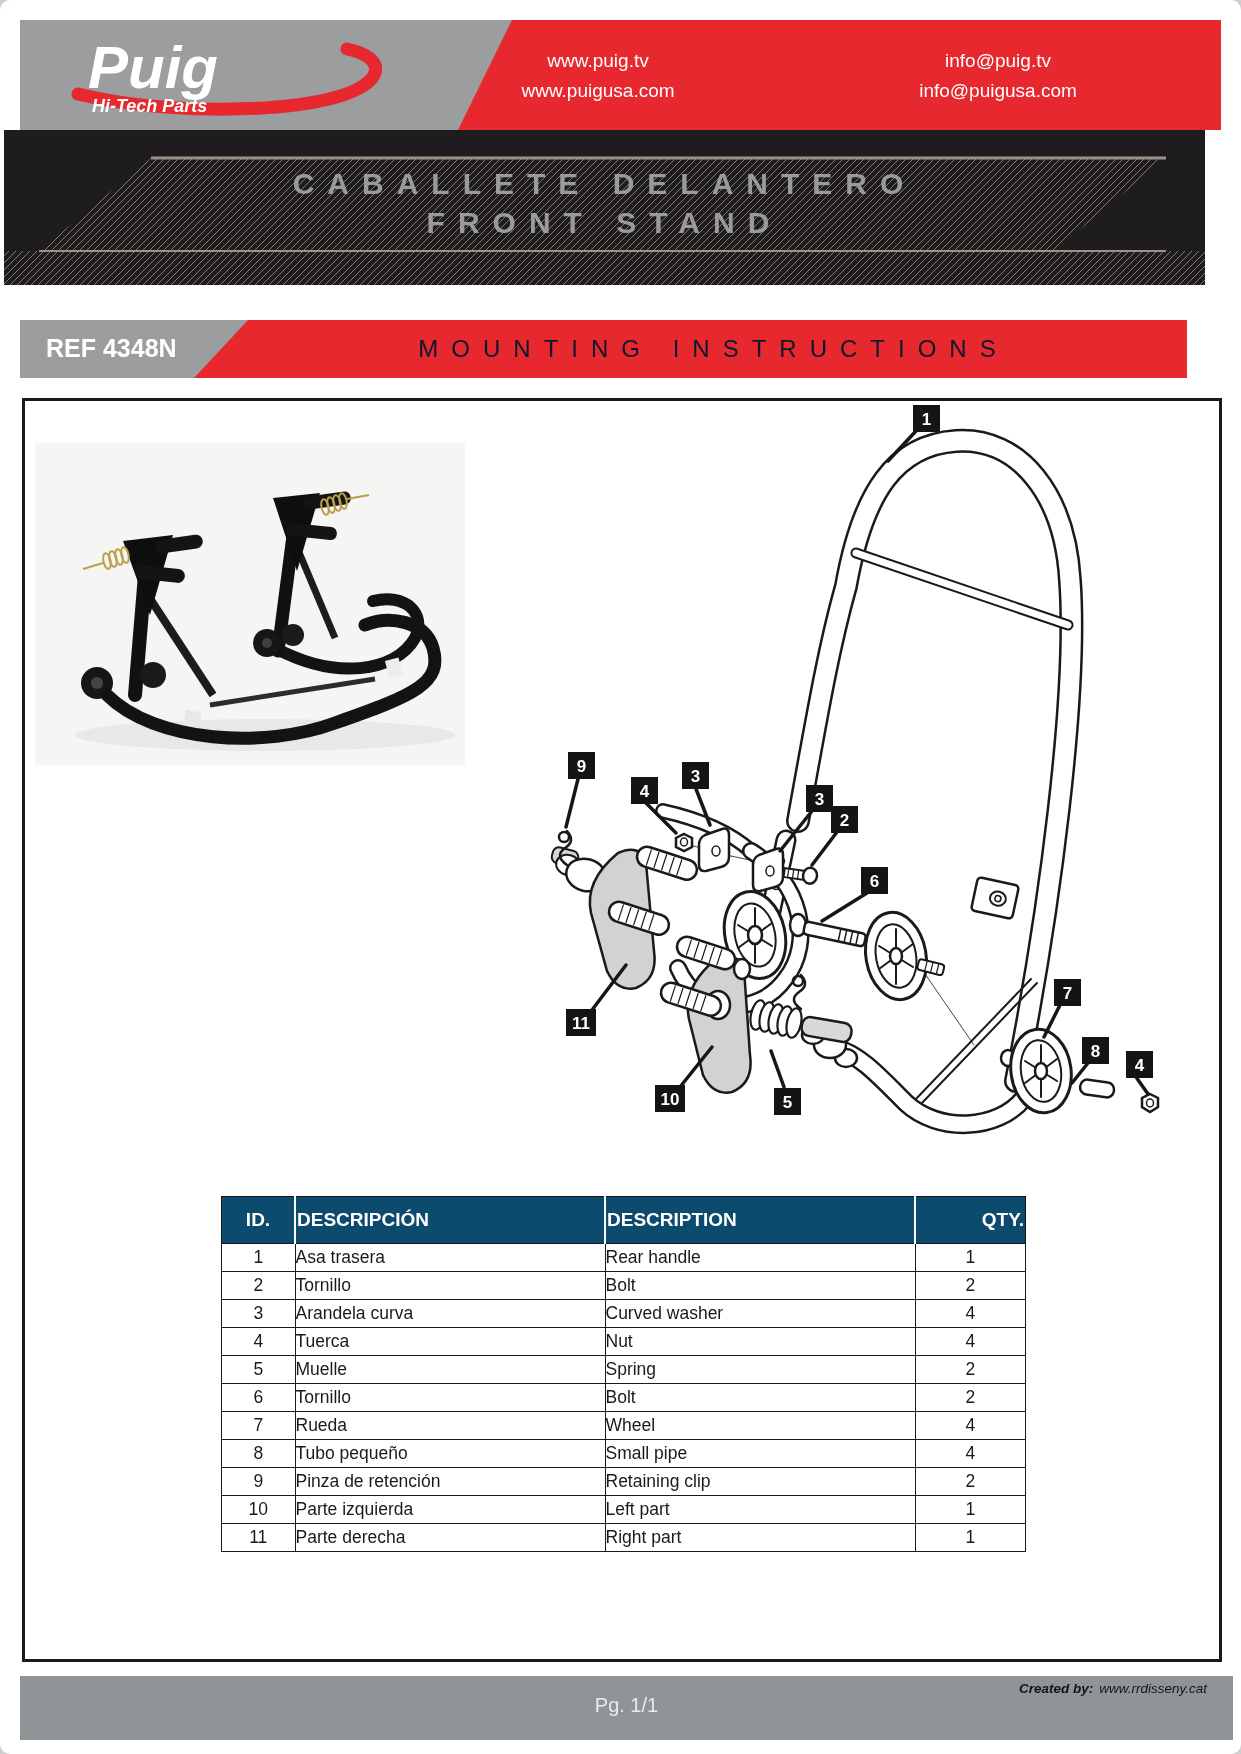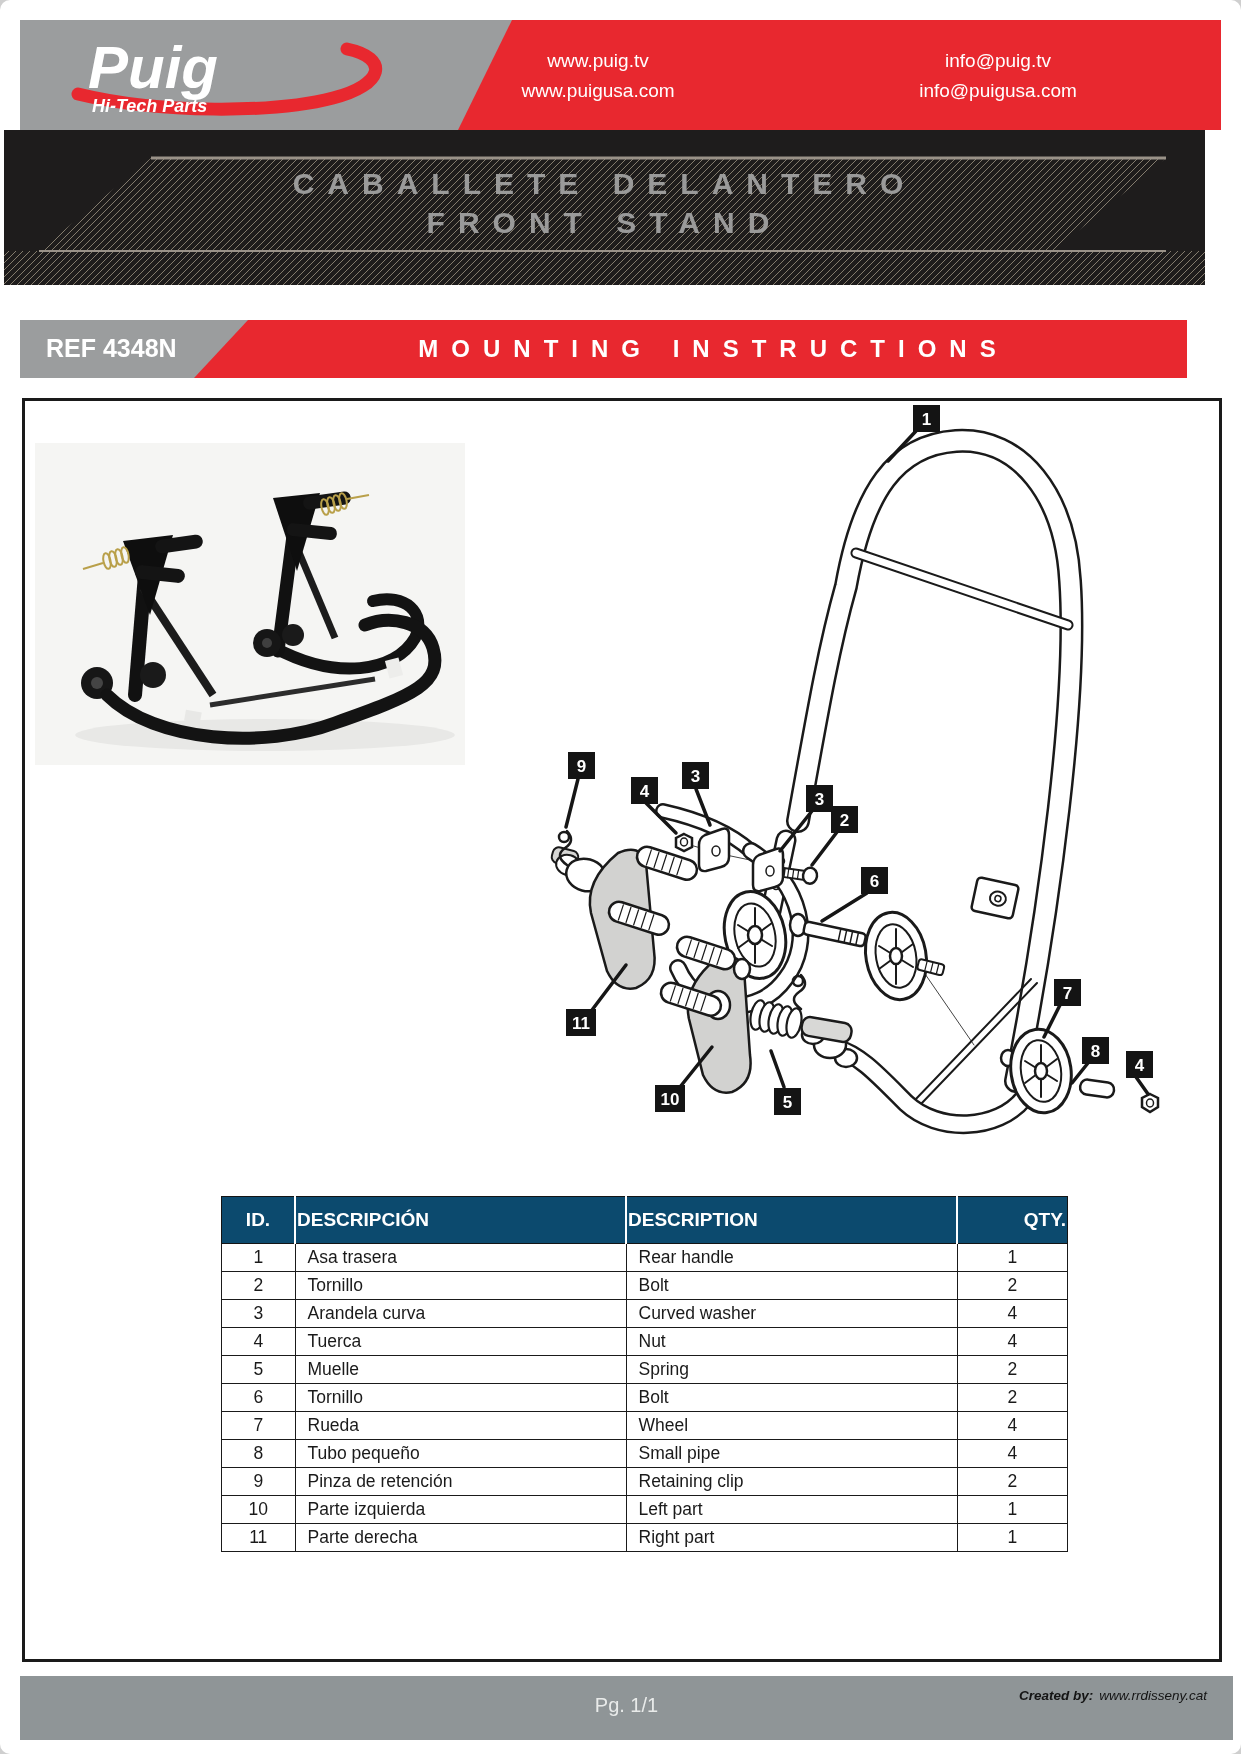--- a/index.html
+++ b/index.html
@@ -22,45 +22,45 @@
   .title-lines{position:absolute;left:0;top:34px;width:100%;text-align:center;
                color:#9a9a9a;font-weight:bold;font-size:30px;letter-spacing:13px;line-height:39px;}
 
   
   .ref-banner{position:absolute;left:20px;top:320px;width:1167px;height:58px;
               background:#e8282f;overflow:hidden;}
   .ref-gray{position:absolute;inset:0;background:#9b9d9e;
             clip-path:polygon(0 0,228px 0,174px 58px,0 58px);}
   .ref-code{position:absolute;left:26px;top:14px;color:#fff;font-size:25px;font-weight:bold;}
   .mounting-title{position:absolute;left:250px;right:30px;top:15px;text-align:center;
-                  color:#ffffff;font-size:24px;font-weight:bold;letter-spacing:13px;white-space:nowrap;}
+                  color:#0f172a;font-size:24px;font-weight:normal;letter-spacing:13px;white-space:nowrap;}
 
   
   .content-box{position:absolute;left:22px;top:398px;width:1194px;height:1258px;
                border:3px solid #1a1a1a;background:#fff;}
   .photo-svg{position:absolute;left:10px;top:42px;}
   .diagram-svg{position:absolute;left:443px;top:2px;}
 
   
   .parts-table{position:absolute;left:196px;top:795px;border-collapse:collapse;
                font-size:17.5px;color:#1a1a1a;}
   .parts-table th{background:#0c4a6e;color:#fff;font-size:19px;font-weight:bold;
                   height:44px;border:1.5px solid #141414;border-right:2px solid #fff;}
   .parts-table th:last-child{border-right:1.5px solid #141414;}
-  .parts-table td{border:1.5px solid #1a1a1a;height:27px;padding:0 12px;background:#fff;}
+  .parts-table td{border:1.5px solid #1a1a1a;height:27px;padding:0 0;background:#fff;}
   .col-id{width:70px;text-align:center;}
   .col-es{width:306px;text-align:left;}
   .col-en{width:306px;text-align:left;}
   .col-qty{width:68px;text-align:right;padding-left:40px;}
   .parts-table td.col-id,.parts-table td.col-qty{text-align:center;padding:0;}
 
   
   .page-footer{position:absolute;left:20px;top:1676px;width:1213px;height:64px;background:#8f9597;}
   .page-num{position:absolute;left:0;top:18px;width:100%;text-align:center;color:#e9ebea;font-size:20px;}
-  .created-by{position:absolute;right:26px;top:12px;color:#141414;font-size:13.5px;font-style:italic;}
+  .created-by{position:absolute;right:26px;top:5px;color:#141414;font-size:13.5px;font-style:italic;}
   .created-by .cb-label{font-weight:bold;margin-right:6px;}
 </style>
 </head>
 <body>
 
 <div class="page">
 
   <header class="top-header">
     <div class="header-red"></div>
 

